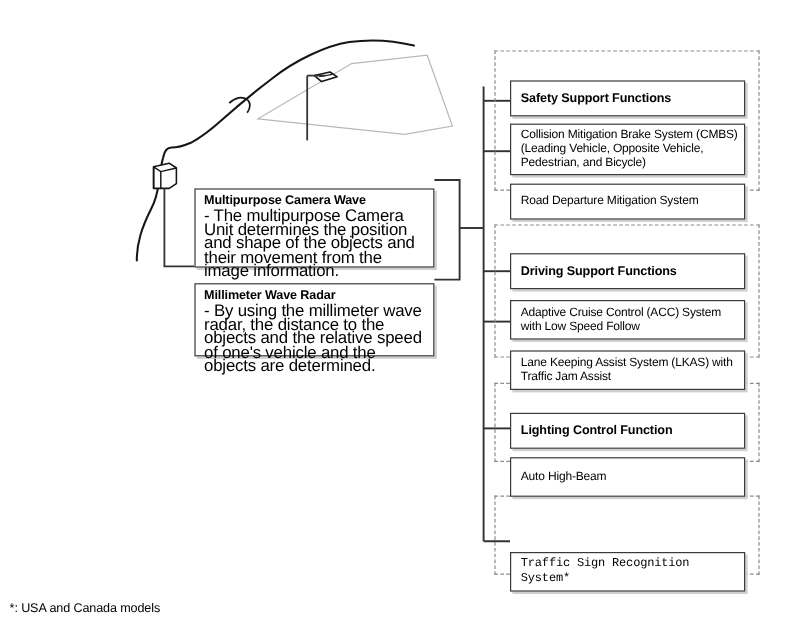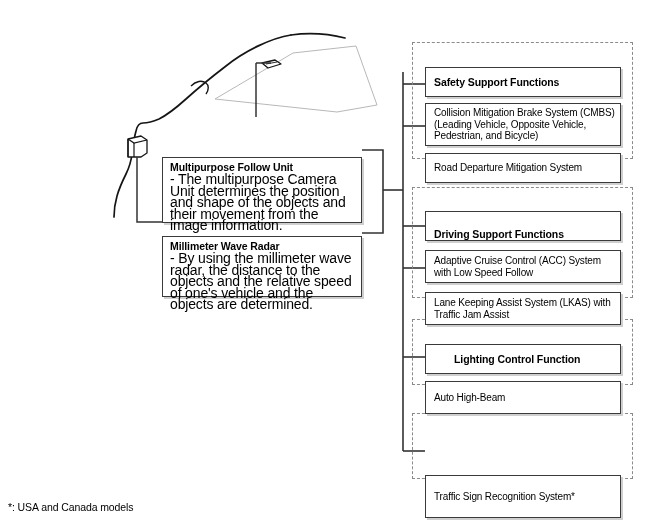--- a/index.html
+++ b/index.html
@@ -158,21 +158,21 @@
       <path d="M 403 126 L 425 126" fill="none" stroke="#333333" stroke-width="1.6"></path>
       <path d="M 403 226 L 425 226" fill="none" stroke="#333333" stroke-width="1.6"></path>
       <path d="M 403 268 L 425 268" fill="none" stroke="#333333" stroke-width="1.6"></path>
       <path d="M 403 357 L 425 357" fill="none" stroke="#333333" stroke-width="1.6"></path>
       <path d="M 403 451 L 425 451" fill="none" stroke="#333333" stroke-width="1.6"></path>
     </g>
   </svg>
 
   <div class="box callout" id="callout-camera">
     <div class="box-inner">
-      <div class="title">Multipurpose Follow Unit</div>
+      <div class="title">Multipurpose Camera Wave</div>
       <div class="body">- The multipurpose Camera Unit determines the position and shape of the objects and their movement from the image information.</div>
     </div>
   </div>
 
   <div class="box callout" id="callout-radar">
     <div class="box-inner">
       <div class="title">Millimeter Wave Radar</div>
       <div class="body">- By using the millimeter wave radar, the distance to the objects and the relative speed of one's vehicle and the objects are determined.</div>
     </div>
   </div>
@@ -186,44 +186,44 @@
   <div class="box func-item" style="top:63px;height:43px;">
     <span class="label">Collision Mitigation Brake System (CMBS) (Leading Vehicle, Opposite Vehicle, Pedestrian, and Bicycle)</span>
   </div>
 
   <div class="box func-item" style="top:113px;height:30px;">
     <span class="label">Road Departure Mitigation System</span>
   </div>
 
   <div class="group-frame" style="top:187px;height:111px;"></div>
 
-  <div class="box func-header" style="top:171px;align-items:flex-end;">
+  <div class="box func-header" style="top:171px;">
     <span class="label">Driving Support Functions</span>
   </div>
 
   <div class="box func-item" style="top:210px;height:33px;">
     <span class="label">Adaptive Cruise Control (ACC) System with Low Speed Follow</span>
   </div>
 
   <div class="box func-item" style="top:252px;height:33px;">
     <span class="label">Lane Keeping Assist System (LKAS) with Traffic Jam Assist</span>
   </div>
 
   <div class="group-frame" style="top:319px;height:66px;"></div>
 
-  <div class="box func-header" style="top:304px;padding-left:20px;">
+  <div class="box func-header" style="top:304px;">
     <span class="label">Lighting Control Function</span>
   </div>
 
   <div class="box func-item" style="top:341px;height:33px;">
     <span class="label">Auto High-Beam</span>
   </div>
 
   <div class="group-frame" style="top:413px;height:66px;"></div>
 
 
-  <div class="box func-item" style="top:435px;height:43px;">
+  <div class="box func-item" style="top:420px;height:33px;font-family:Liberation Mono, monospace;">
     <span class="label">Traffic Sign Recognition System*</span>
   </div>
 
   <div id="footnote">*: USA and Canada models</div>
 
 </div>
 
 </body></html>

